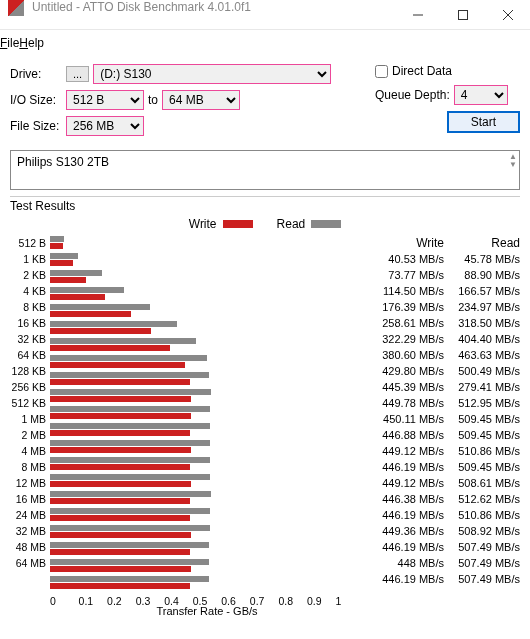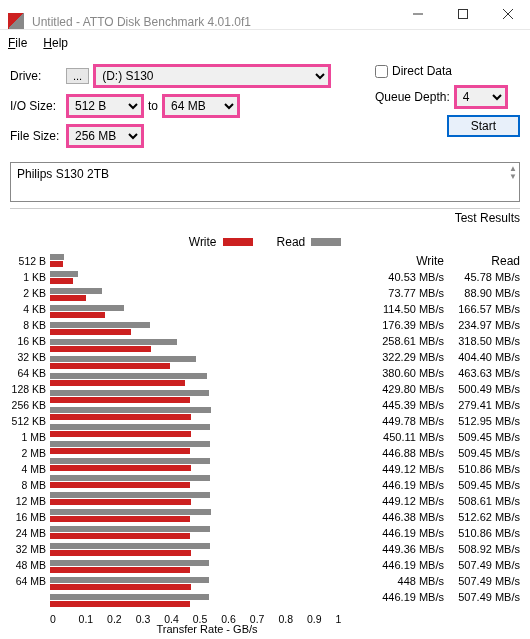--- a/index.html
+++ b/index.html
@@ -1,47 +1,47 @@
 <!DOCTYPE html>
 <html><head>
 <meta charset="utf-8">
 <style>
   * { box-sizing: border-box; margin: 0; padding: 0; }
   body { font-family: "Segoe UI", Tahoma, sans-serif; font-size: 12px; background: #fff; width: 530px; }
   
   
-  .titlebar { display: flex; align-items: flex-end; height: 30px; background: #fff; border-bottom: 1px solid #e8e8e8; }
+  .titlebar { display: flex; align-items: flex-start; height: 30px; background: #fff; border-bottom: 1px solid #e8e8e8; }
   .titlebar-icon { width: 16px; height: 16px; margin: 0 8px; background: linear-gradient(135deg, #cc2020 50%, #888 50%); }
   .titlebar-text { flex: 1; color: #888; font-size: 12px; }
   .win-btn { width: 45px; height: 30px; display: flex; align-items: center; justify-content: center; color: #333; cursor: default; }
   
   
   .menubar { display: flex; padding: 2px 0; }
-  .menu-item { padding: 4px 8px; cursor: default; }
+  .menu-item { padding: 4px 0; cursor: default; }
   .menu-item u { text-decoration: underline; }
   
   
   .controls { display: flex; padding: 8px 10px 6px 10px; gap: 8px; }
   .ctrl-left { flex: 1; }
   .ctrl-right { width: 145px; }
   .crow { display: flex; align-items: center; margin-bottom: 6px; gap: 4px; }
   .crow label { width: 52px; }
-  .sel { border: 3px solid #ec4899; background: #f0f0f0; font-size: 12px; padding: 1px 2px; font-family: inherit; }
+  .sel { border: 1px solid #ec4899; background: #f0f0f0; font-size: 12px; padding: 1px 2px; font-family: inherit; }
   .btn-dots { border: 1px solid #aaa; background: #e8e8e8; padding: 1px 6px; font-size: 11px; }
   .chk { display: flex; align-items: center; gap: 4px; margin-bottom: 7px; }
   .chk input { width: 13px; height: 13px; }
   .start-btn { border: 2px solid #0066cc; background: #e8f0fa; padding: 2px 22px; font-size: 12px; float: right; font-family: inherit; }
   
   .textbox { margin: 2px 10px 6px 10px; border: 1px solid #888; padding: 4px 6px; height: 40px; position: relative; }
   .textbox .scroll { position: absolute; right: 2px; top: 2px; display: flex; flex-direction: column; }
   .scroll span { font-size: 8px; color: #888; line-height: 8px; }
   
   
   .results { margin: 0 10px; border-top: 1px solid #ccc; padding-top: 2px; }
-  .res-title { text-align: right; font-size: 12px; margin-bottom: 10px; }
+  .res-title { text-align: left; font-size: 12px; margin-bottom: 4px; }
   .legend { display: flex; justify-content: center; gap: 24px; margin-bottom: 4px; }
   .legend-item { display: flex; align-items: center; gap: 6px; font-size: 12px; }
   .swatch { width: 30px; height: 8px; }
   .swatch.write { background: #cc2020; }
   .swatch.read { background: #888; }
   
   .res-body { display: flex; }
   .ylabels { width: 40px; text-align: right; font-size: 10.5px; line-height: 16px; padding-right: 4px; }
   .chart { flex: 1; position: relative; padding-right: 4px; }
   .bar-group { height: 16px; position: relative; }

